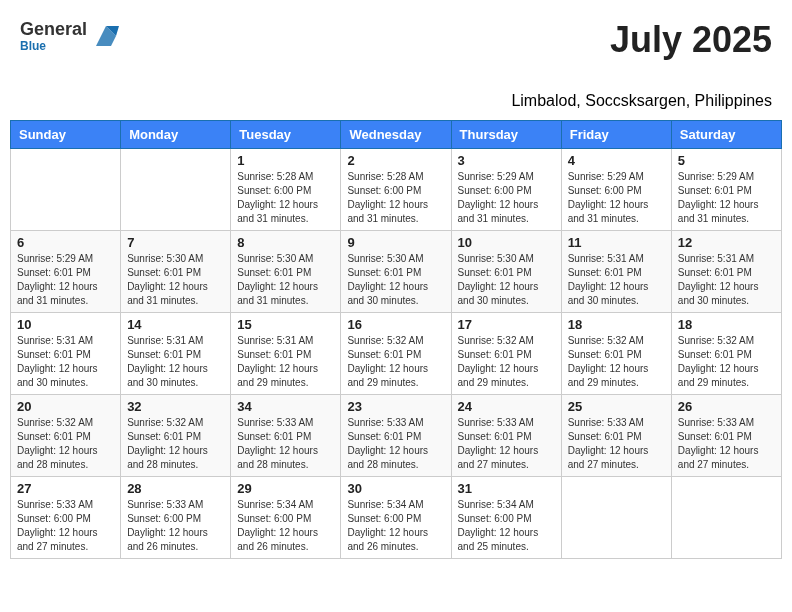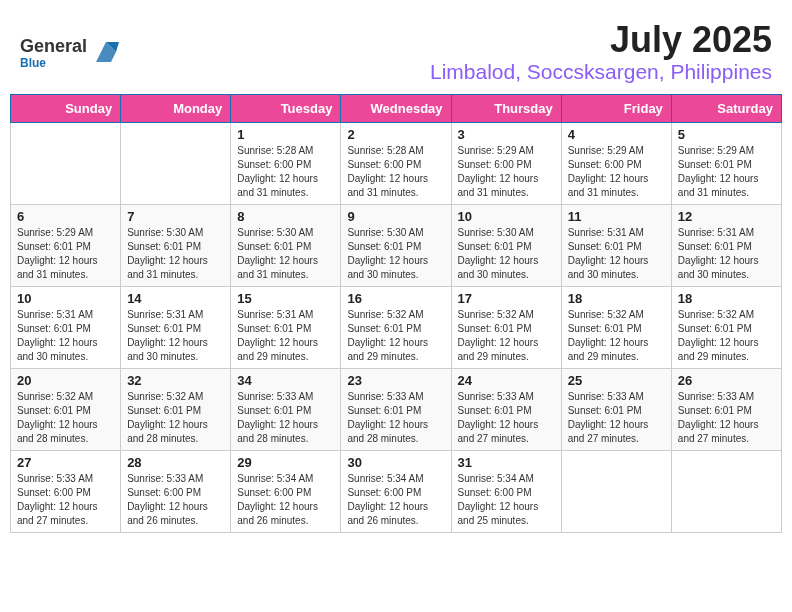--- a/index.html
+++ b/index.html
@@ -11,23 +11,22 @@
       padding: 10px;
     }
     .header-area {
       display: flex;
       justify-content: space-between;
       align-items: flex-start;
       padding: 10px 10px 5px 10px;
     }
     .logo {
       display: flex;
-      align-items: flex-start;
+      align-items: center;
       gap: 2px;
-      margin-top: 17px;
     }
     .logo-text {
       display: flex;
       flex-direction: column;
       line-height: 1.1;
     }
     .logo-general {
       font-size: 18px;
       font-weight: bold;
       color: #333;
@@ -45,33 +44,34 @@
     .title-area {
       text-align: right;
     }
     .month-title {
       font-size: 36px;
       font-weight: bold;
       color: #222;
       line-height: 1.1;
     }
     .location-title {
-      font-size: 21px;
-      color: #8b5cf6;
+      font-size: 16px;
+      color: #000000;
+      margin-top: 32px;
     }
     .calendar {
       width: 100%;
       border-collapse: collapse;
       margin-top: 5px;
       font-size: 11px;
     }
     .calendar th {
-      background-color: #ec4899;
+      background-color: #3b82f6;
       color: #fff;
-      text-align: right;
+      text-align: left;
       padding: 6px 8px;
       font-size: 13px;
       font-weight: bold;
       border: 1px solid #1a6faf;
     }
     .calendar td {
       vertical-align: top;
       border: 1px solid #ccc;
       padding: 4px 6px;
       width: 110px;

